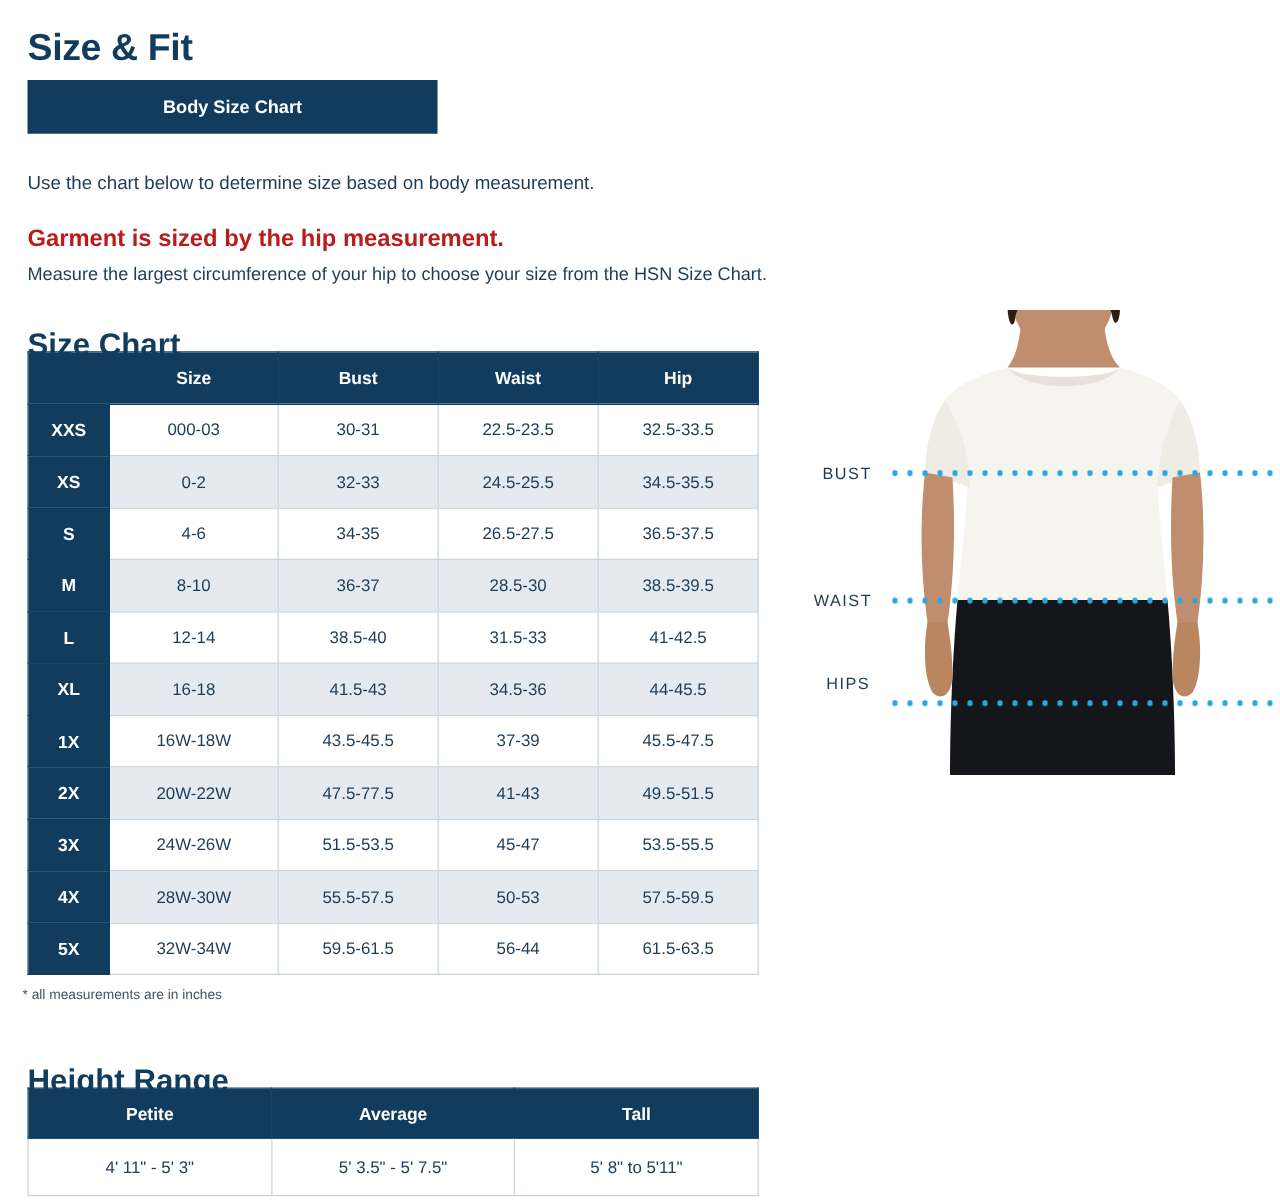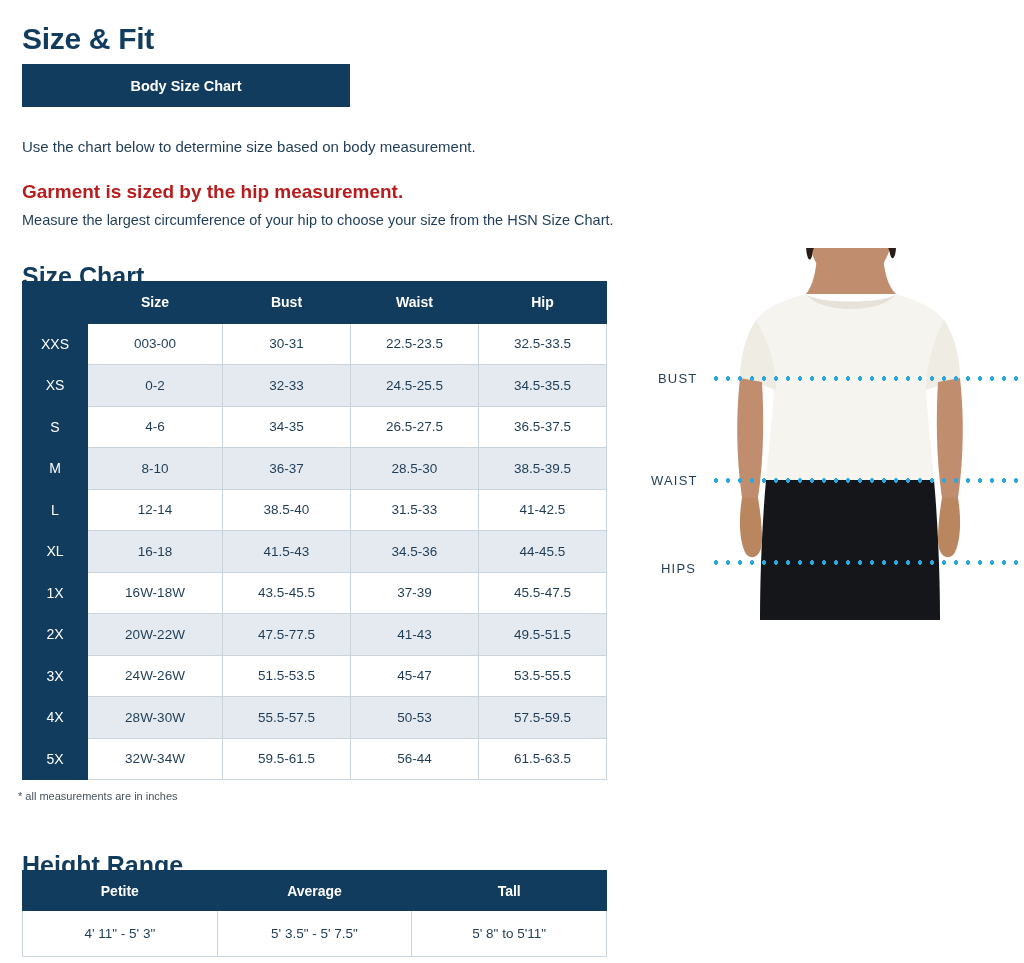--- a/index.html
+++ b/index.html
@@ -104,21 +104,21 @@
     font-size: 14px;
     border: 1px solid #123c5e;
   }
   .size-table thead th.corner {
     background: #123c5e;
     border: 1px solid #123c5e;
   }
   .size-table tbody th.rowhdr {
     background: #123c5e;
     color: #ffffff;
-    font-weight: normal;
+    font-weight: bold;
     font-size: 14px;
     width: 65px;
     border: 1px solid #123c5e;
   }
   .size-table tbody tr.alt td {
     background: #e4eaef;
   }
   .size-table tbody tr td {
     background: #ffffff;
   }
@@ -189,21 +189,21 @@
     position: absolute;
     height: 5px;
     background-image: radial-gradient(circle, #29a8df 2.2px, rgba(0,0,0,0) 2.4px);
     background-size: 12px 5px;
     background-repeat: repeat-x;
   }
   .bust-label { left: 10px; top: 123px; }
   .bust-line  { left: 62px; top: 128px; width: 310px; }
   .waist-label { left: 3px; top: 225px; }
   .waist-line  { left: 62px; top: 230px; width: 310px; }
-  .hips-label { left: 13px; top: 313px; }
+  .hips-label { left: 13px; top: 291px; }
   .hips-line  { left: 62px; top: 312px; width: 310px; }
 </style>
 </head>
 <body>
 
 <div class="page">
 
   <h1 class="title">Size &amp; Fit</h1>
 
   <button class="tab-button">Body Size Chart</button>
@@ -222,21 +222,21 @@
         <th class="corner"></th>
         <th class="col-size">Size</th>
         <th class="col-bust">Bust</th>
         <th class="col-waist">Waist</th>
         <th class="col-hip">Hip</th>
       </tr>
     </thead>
     <tbody>
       <tr>
         <th class="rowhdr">XXS</th>
-        <td>003-00</td>
+        <td>000-03</td>
         <td>30-31</td>
         <td>22.5-23.5</td>
         <td>32.5-33.5</td>
       </tr>
       <tr class="alt">
         <th class="rowhdr">XS</th>
         <td>0-2</td>
         <td>32-33</td>
         <td>24.5-25.5</td>
         <td>34.5-35.5</td>

